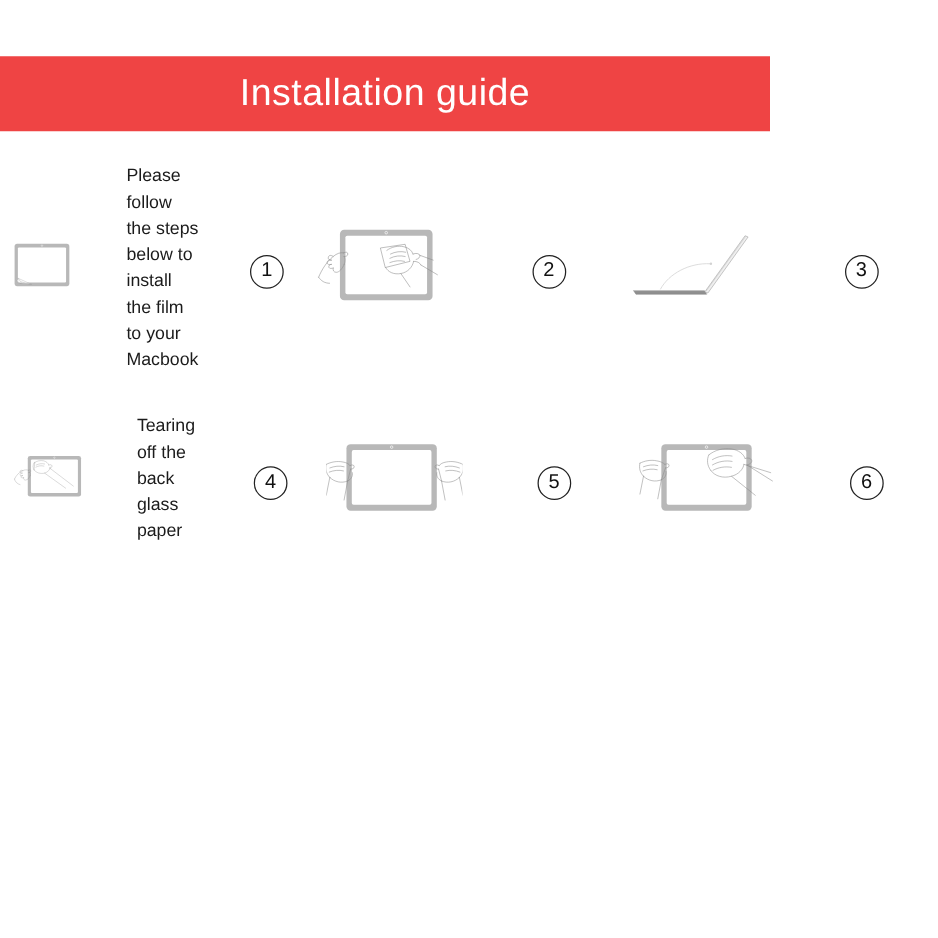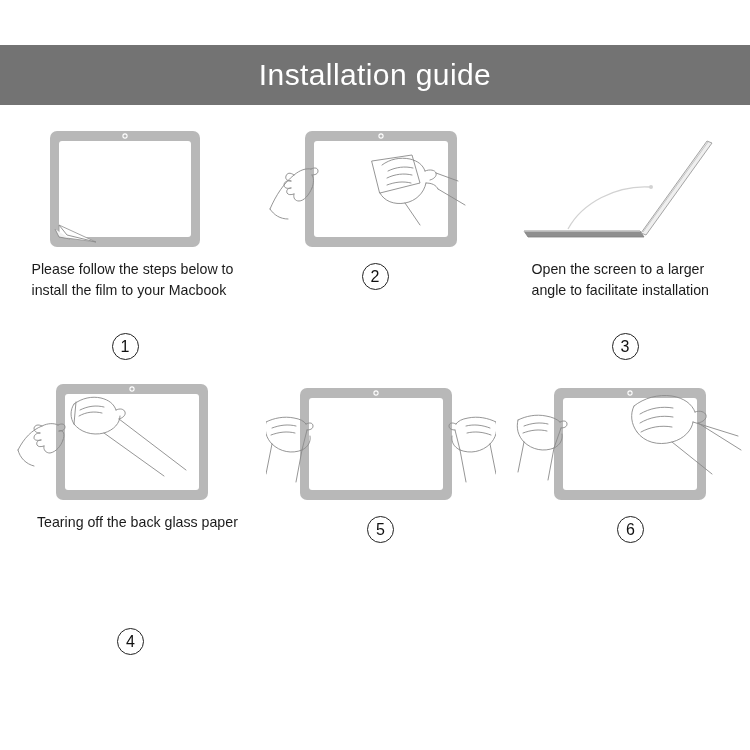--- a/index.html
+++ b/index.html
@@ -14,23 +14,23 @@
     color: #1b1b1b;
     overflow: hidden;
     position: relative;
   }
 
   
   .header-band {
     position: absolute;
     left: 0;
     top: 45px;
-    width: 750px;
+    width: 616px;
     height: 60px;
-    background: #737373;
+    background: #ef4444;
     display: flex;
     align-items: center;
     justify-content: center;
     text-align: right;
   }
   .header-title {
     color: #ffffff;
     font-size: 30px;
     font-weight: 400;
     letter-spacing: 0.4px;
@@ -43,22 +43,23 @@
     left: 0;
     top: 125px;
     width: 750px;
     display: flex;
     flex-wrap: wrap;
   }
   .step-cell {
     width: 250px;
     box-sizing: border-box;
     display: flex;
-    flex-direction: column;
+    flex-direction: row;
     align-items: center;
+    gap: 16px;
   }
   .step-cell.row2 { margin-top: 18px; padding-left: 11px; }
 
   .illus {
     width: 230px;
     height: 128px;
     position: relative;
   }
   .illus svg { display: block; width: 100%; height: 100%; }
 
@@ -170,21 +171,20 @@
         <path d="M14 106 L130 106 L134 112 L18 112 Z" fill="#8f8f8f" stroke="#7d7d7d" stroke-width="0.8"></path>
         <path d="M14 106 L130 106" fill="none" stroke="#c9c9c9" stroke-width="1.4"></path>
 
         <path d="M131 108 L197 16 L202 18 L136 110 Z" fill="#efefef" stroke="#9b9b9b" stroke-width="0.9"></path>
         <path d="M133 107 L198 17" fill="none" stroke="#bdbdbd" stroke-width="0.8"></path>
 
         <path d="M58 104 C72 78 106 60 140 62" fill="none" stroke="#d2d2d2" stroke-width="1.3"></path>
         <circle cx="141" cy="62" r="2" fill="#d2d2d2"></circle>
       </svg>
     </div>
-    <div class="step-text">Open the screen to a larger angle to facilitate installation</div>
     <div class="badge-wrap">
       <div class="badge">3</div>
     </div>
   </div>
 
   <div class="step-cell row2">
     <div class="illus">
       <svg viewBox="0 0 230 128" xmlns="http://www.w3.org/2000/svg">
         <rect x="40" y="6" width="152" height="116" rx="7" ry="7" fill="#b8b8b8"></rect>
         <rect x="49" y="16" width="134" height="96" rx="3" ry="3" fill="#ffffff"></rect>

